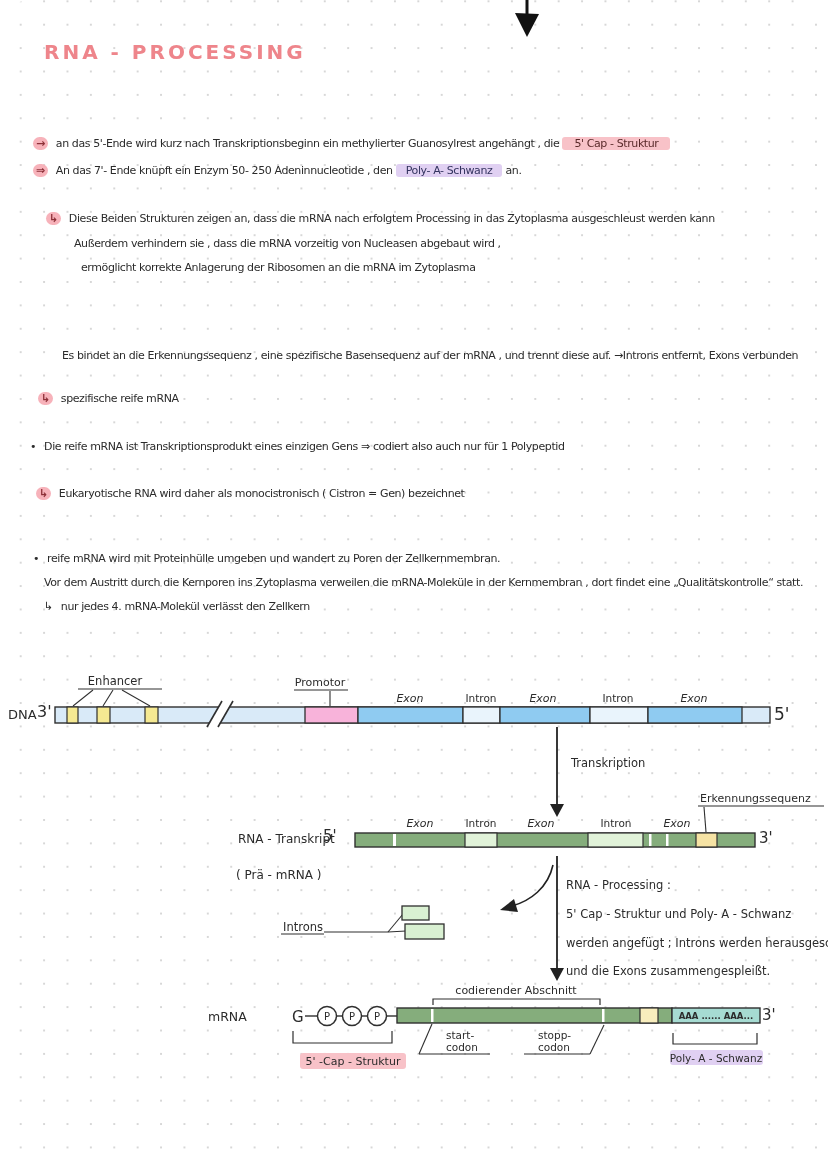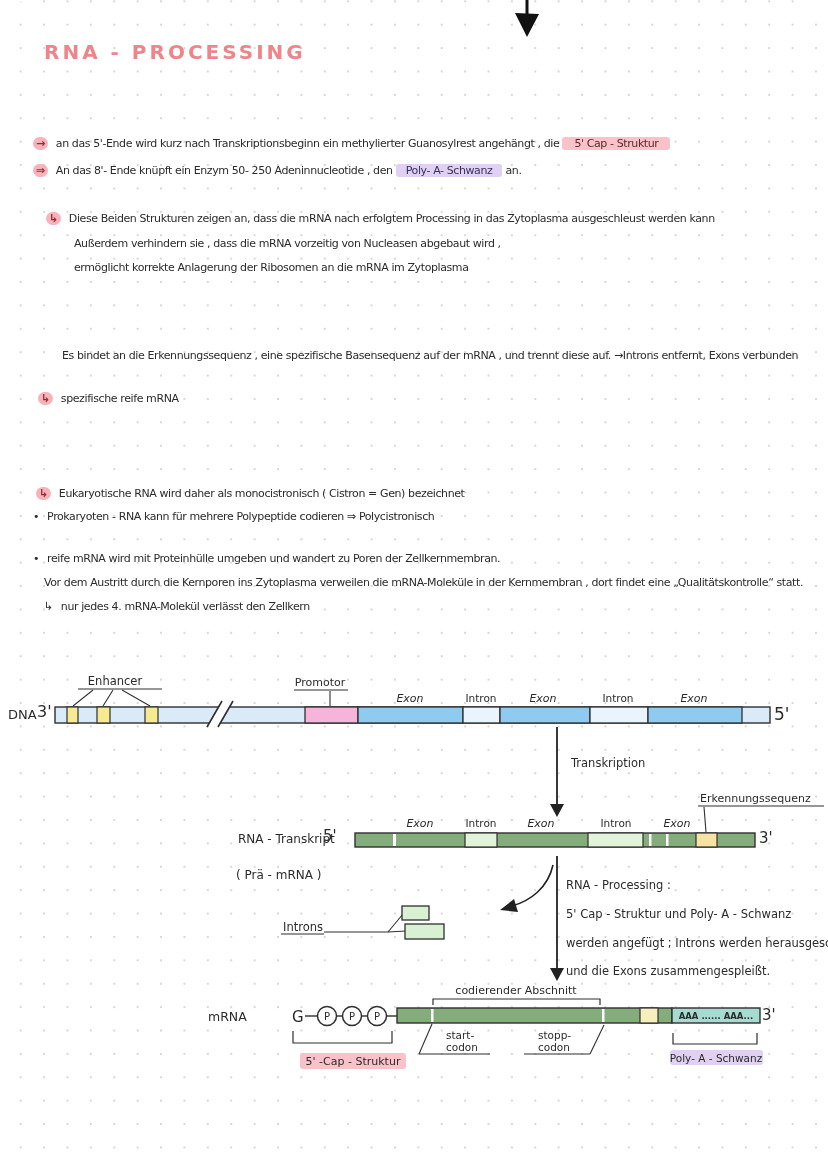--- a/index.html
+++ b/index.html
@@ -37,33 +37,33 @@
   <svg style="top:0;left:510px" width="40" height="42" viewBox="0 0 40 42">
     <line x1="17" y1="0" x2="17" y2="16" stroke="#111" stroke-width="3"></line>
     <polygon points="5,13 29,14 17,37" fill="#111"></polygon>
   </svg>
 
   <div class="title">RNA - PROCESSING</div>
 
 
   <div class="line" style="left:33px;top:137px"><span class="bullet-hl">→</span><span>an das 5'-Ende wird kurz nach Transkriptionsbeginn ein methylierter Guanosylrest angehängt , die </span><span class="hl-pink">5' Cap - Struktur</span><span></span></div>
 
-  <div class="line" style="left:33px;top:164px"><span class="bullet-hl">⇒</span><span>An das 8'- Ende knüpft ein Enzym 50- 250 Adeninnucleotide , den </span><span class="hl-purple">Poly- A- Schwanz</span><span> an.</span></div>
+  <div class="line" style="left:33px;top:164px"><span class="bullet-hl">⇒</span><span>An das 7'- Ende knüpft ein Enzym 50- 250 Adeninnucleotide , den </span><span class="hl-purple">Poly- A- Schwanz</span><span> an.</span></div>
 
   <div class="line" style="left:46px;top:212px"><span class="bullet-hl">↳</span><span>Diese Beiden Strukturen zeigen an, dass die mRNA nach erfolgtem Processing in das Zytoplasma ausgeschleust werden kann</span></div>
   <div class="line" style="left:74px;top:237px"><span>Außerdem verhindern sie , dass die mRNA vorzeitig von Nucleasen abgebaut wird ,</span></div>
-  <div class="line" style="left:74px;top:261px"><span>ermöglicht korrekte Anlagerung der Ribosomen an die mRNA im Zytoplasma</span></div>
+  <div class="line" style="left:81px;top:261px"><span>ermöglicht korrekte Anlagerung der Ribosomen an die mRNA im Zytoplasma</span></div>
 
   <div class="line" style="left:62px;top:349px"><span>Es bindet an die Erkennungssequenz , eine spezifische Basensequenz auf der mRNA , und trennt diese auf. →Introns entfernt, Exons verbunden</span></div>
 
   <div class="line" style="left:38px;top:392px"><span class="bullet-hl">↳</span><span>spezifische reife mRNA</span></div>
 
+  <div class="line" style="left:30px;top:440px"><span class="bullet">•</span><span>Die reife mRNA ist Transkriptionsprodukt eines einzigen Gens   ⇒ codiert also auch nur für 1 Polypeptid</span></div>
 
   <div class="line" style="left:36px;top:487px"><span class="bullet-hl">↳</span><span>Eukaryotische RNA wird daher als monocistronisch ( Cistron = Gen) bezeichnet</span></div>
-  <div class="line" style="left:33px;top:510px"><span class="bullet">•</span><span>Prokaryoten - RNA kann für mehrere Polypeptide codieren ⇒  Polycistronisch</span></div>
 
   <div class="line" style="left:33px;top:552px"><span class="bullet">•</span><span>reife mRNA wird mit Proteinhülle umgeben und wandert zu Poren der Zellkernmembran.</span></div>
   <div class="line" style="left:44px;top:576px"><span>Vor dem Austritt durch die Kernporen ins Zytoplasma verweilen die mRNA-Moleküle in der Kernmembran , dort findet eine „Qualitätskontrolle“ statt.</span></div>
   <div class="line" style="left:44px;top:600px"><span class="bullet">↳</span><span>nur jedes 4. mRNA-Molekül verlässt den Zellkern</span></div>
 
   <svg style="top:660px" width="828" height="460" viewBox="0 0 828 460">
 
     <text x="8" y="59" font-size="13">DNA</text>
     <text x="37" y="57" font-size="16">3'</text>
 

